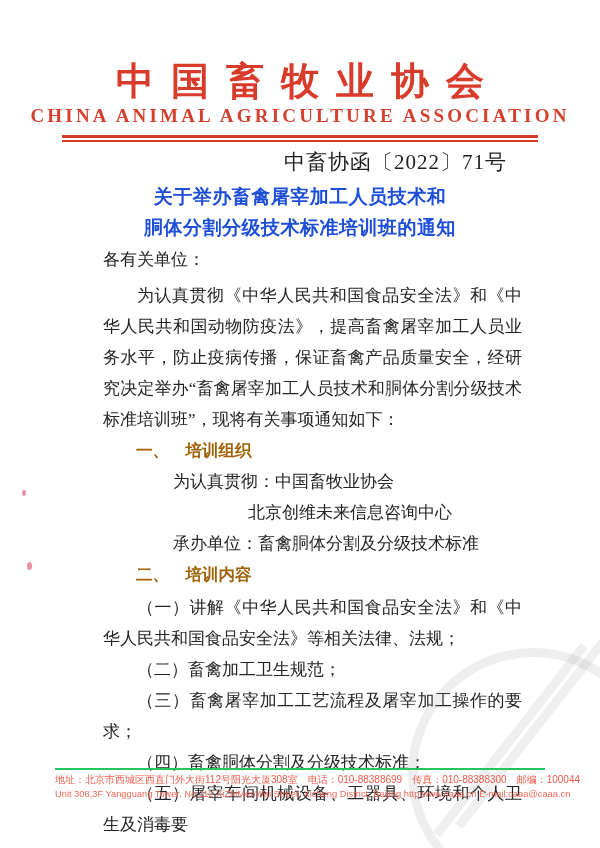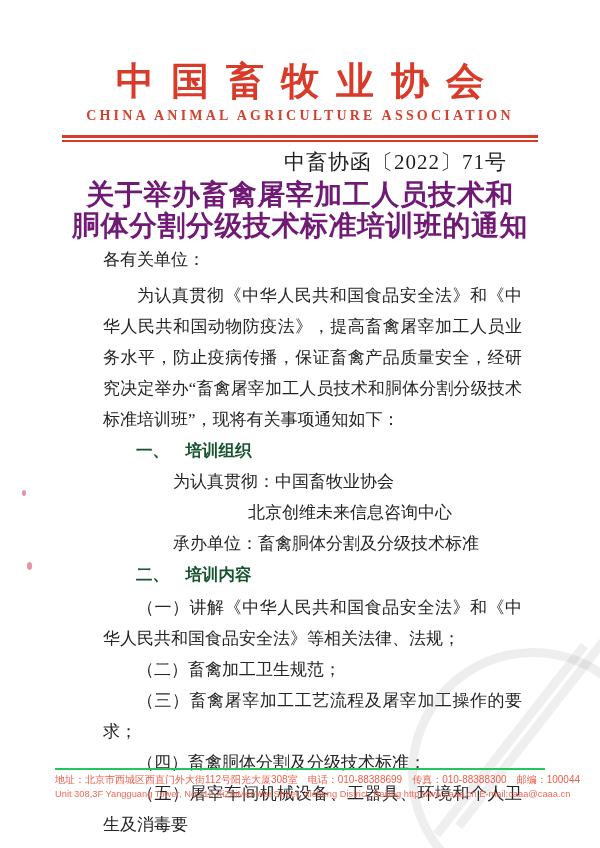--- a/index.html
+++ b/index.html
@@ -25,21 +25,21 @@
     letter-spacing:17px;
     padding-left:17px;
     color:#d93b2a;
     white-space:nowrap;
   }
   .org-en{
     margin-top:6px;
     text-align:center;
     font-family:"Liberation Serif", serif;
     font-weight:bold;
-    font-size:14px;
+    font-size:19px;
     line-height:16px;
     letter-spacing:3.2px;
     color:#d5402f;
     white-space:nowrap;
   }
   .rule-wrap{margin:11px 62px 0 62px;}
   .rule-thick{height:2.5px;background:#d93b2a;}
   .rule-thin{height:1.5px;background:#d93b2a;margin-top:2.5px;}
   .doc-no{
     margin-top:10px;
@@ -48,38 +48,38 @@
     font-size:21px;
     line-height:20px;
     color:#1d1d1d;
     letter-spacing:1px;
   }
 
   
   .title{
     margin:9px 0 0 0;
     text-align:center;
-    font-family:Liberation Mono, monospace;
+    font-family:Liberation Serif, serif;
     font-weight:bold;
-    font-size:28px;
+    font-size:19px;
     line-height:31px;
-    color:#701a75;
+    color:#1d4ed8;
     letter-spacing:0.5px;
   }
 
   
   .body{font-size:17px;line-height:31px;text-align:justify;margin-left:25px;}
   .body p{margin:0;}
   .salutation{margin-top:1px !important;}
   .intro{margin-top:5px !important;text-indent:2em;}
   .sec-head{
     font-family:"Liberation Sans", sans-serif;
     font-weight:bold;
     font-size:16.5px;
-    color:#14532d;
+    color:#a16207;
     text-indent:2em;
   }
   .org-line{margin-left:70px !important;}
   .org-line2{margin-left:145px !important;}
   .list-item{text-indent:2em;}
   .list-item.first{margin-top:2px !important;}
 
   
   .footer{
     position:absolute;

